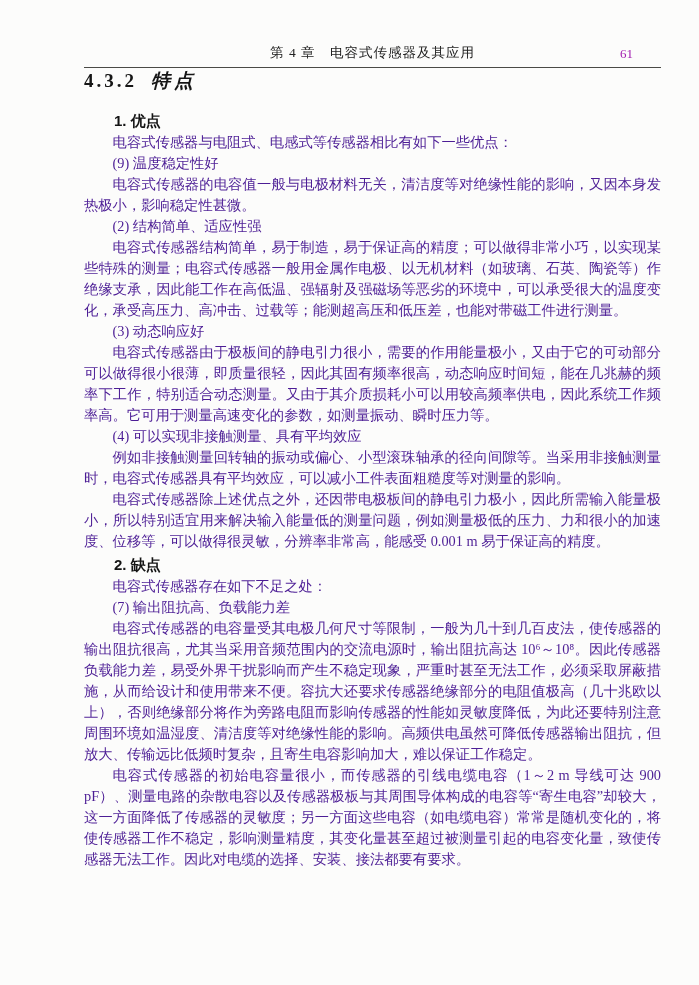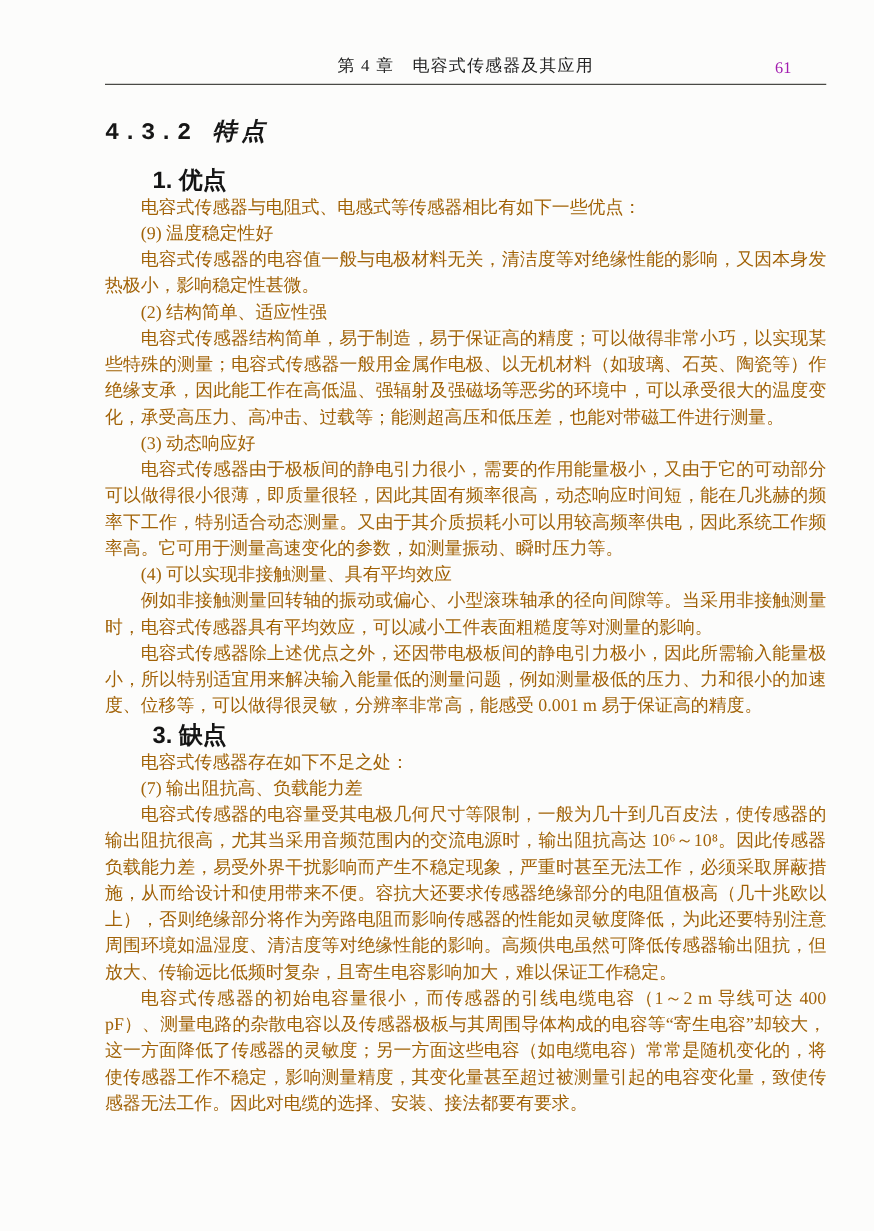--- a/index.html
+++ b/index.html
@@ -31,47 +31,45 @@
     letter-spacing: 1px;
     color: #222;
   }
   .page-number {
     position: absolute;
     right: 28px; top: 2px;
     font-size: 13px;
     color: #a21caf;
   }
   .section-heading {
-    margin-top: 24px;
     margin-bottom: 16px;
     font-size: 19px;
     color: #161616;
-    font-family: Liberation Mono, monospace;
   }
   .section-number {
     letter-spacing: 3px;
     margin-right: 14px;
   }
   .section-label {
     letter-spacing: 4px;
     font-style: italic;
     font-weight: bold;
   }
   .body-text { }
   .para {
     font-size: 14.3px;
     line-height: 21px;
     text-align: justify;
     text-indent: 2em;
-    color: #a16207;
+    color: #4c1d95;
   }
   .subheading {
     font-family: "Liberation Sans", "DejaVu Sans", sans-serif;
     font-weight: bold;
-    font-size: 19px;
+    font-size: 15px;
     line-height: 21px;
     text-indent: 2em;
     margin-top: 2px;
     margin-bottom: 1px;
     color: #141414;
   }
 </style>
 </head>
 <body>
 
@@ -90,21 +88,21 @@
       <p class="para">电容式传感器与电阻式、电感式等传感器相比有如下一些优点：</p>
       <p class="para">(9) 温度稳定性好</p>
       <p class="para">电容式传感器的电容值一般与电极材料无关，清洁度等对绝缘性能的影响，又因本身发热极小，影响稳定性甚微。</p>
       <p class="para">(2) 结构简单、适应性强</p>
       <p class="para">电容式传感器结构简单，易于制造，易于保证高的精度；可以做得非常小巧，以实现某些特殊的测量；电容式传感器一般用金属作电极、以无机材料（如玻璃、石英、陶瓷等）作绝缘支承，因此能工作在高低温、强辐射及强磁场等恶劣的环境中，可以承受很大的温度变化，承受高压力、高冲击、过载等；能测超高压和低压差，也能对带磁工件进行测量。</p>
       <p class="para">(3) 动态响应好</p>
       <p class="para">电容式传感器由于极板间的静电引力很小，需要的作用能量极小，又由于它的可动部分可以做得很小很薄，即质量很轻，因此其固有频率很高，动态响应时间短，能在几兆赫的频率下工作，特别适合动态测量。又由于其介质损耗小可以用较高频率供电，因此系统工作频率高。它可用于测量高速变化的参数，如测量振动、瞬时压力等。</p>
       <p class="para">(4) 可以实现非接触测量、具有平均效应</p>
       <p class="para">例如非接触测量回转轴的振动或偏心、小型滚珠轴承的径向间隙等。当采用非接触测量时，电容式传感器具有平均效应，可以减小工件表面粗糙度等对测量的影响。</p>
       <p class="para">电容式传感器除上述优点之外，还因带电极板间的静电引力极小，因此所需输入能量极小，所以特别适宜用来解决输入能量低的测量问题，例如测量极低的压力、力和很小的加速度、位移等，可以做得很灵敏，分辨率非常高，能感受 0.001 m 易于保证高的精度。</p>
-      <div class="subheading">3. 缺点</div>
+      <div class="subheading">2. 缺点</div>
       <p class="para">电容式传感器存在如下不足之处：</p>
       <p class="para">(7) 输出阻抗高、负载能力差</p>
       <p class="para">电容式传感器的电容量受其电极几何尺寸等限制，一般为几十到几百皮法，使传感器的输出阻抗很高，尤其当采用音频范围内的交流电源时，输出阻抗高达 10⁶～10⁸。因此传感器负载能力差，易受外界干扰影响而产生不稳定现象，严重时甚至无法工作，必须采取屏蔽措施，从而给设计和使用带来不便。容抗大还要求传感器绝缘部分的电阻值极高（几十兆欧以上），否则绝缘部分将作为旁路电阻而影响传感器的性能如灵敏度降低，为此还要特别注意周围环境如温湿度、清洁度等对绝缘性能的影响。高频供电虽然可降低传感器输出阻抗，但放大、传输远比低频时复杂，且寄生电容影响加大，难以保证工作稳定。</p>
-      <p class="para">电容式传感器的初始电容量很小，而传感器的引线电缆电容（1～2 m 导线可达 400 pF）、测量电路的杂散电容以及传感器极板与其周围导体构成的电容等“寄生电容”却较大，这一方面降低了传感器的灵敏度；另一方面这些电容（如电缆电容）常常是随机变化的，将使传感器工作不稳定，影响测量精度，其变化量甚至超过被测量引起的电容变化量，致使传感器无法工作。因此对电缆的选择、安装、接法都要有要求。</p>
+      <p class="para">电容式传感器的初始电容量很小，而传感器的引线电缆电容（1～2 m 导线可达 900 pF）、测量电路的杂散电容以及传感器极板与其周围导体构成的电容等“寄生电容”却较大，这一方面降低了传感器的灵敏度；另一方面这些电容（如电缆电容）常常是随机变化的，将使传感器工作不稳定，影响测量精度，其变化量甚至超过被测量引起的电容变化量，致使传感器无法工作。因此对电缆的选择、安装、接法都要有要求。</p>
     </div>
 
   </div>
 </div>
 
 </body></html>

